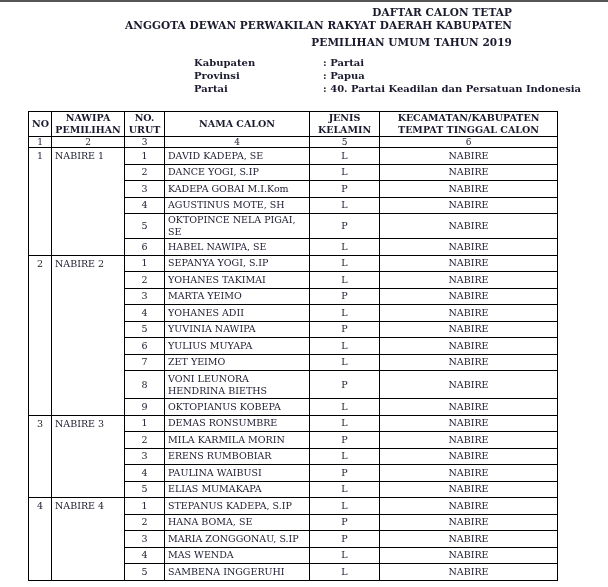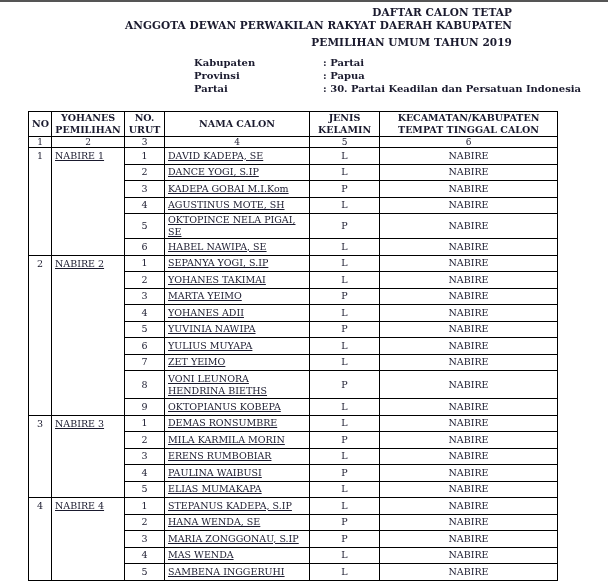--- a/index.html
+++ b/index.html
@@ -13,21 +13,21 @@
   .meta { position: absolute; left: 180px; font-weight: bold; font-size: 10px; }
   .meta .lbl { position: absolute; left: 14px; width: 140px; }
   .meta .val { position: absolute; left: 143px; white-space: nowrap; }
   .m1 { top: 57px; } .m2 { top: 70px; } .m3 { top: 83px; }
   table { position: absolute; left: 28px; top: 111px; border-collapse: collapse; width: 529px; font-size: 9.5px; table-layout: fixed; }
   th, td { border: 1.3px solid #000; padding: 0 3px; line-height: 12px; }
   th { font-weight: bold; text-align: center; height: 24px; font-size: 9.5px; }
   tr.numrow td { text-align: center; height: 10px; line-height: 10px; font-size: 9px; padding: 0; }
   td { height: 15.5px; }
   td.c { text-align: center; }
-  td.l { text-align: left; text-decoration: underline; }
+  td.l { text-align: left; }
   td.grp { vertical-align: top; padding-top: 2px; }
   td.tall { height: 27px; }
 </style>
 </head>
 <body>
 
 <div class="topbar"></div>
 
 <div class="title t1">DAFTAR CALON TETAP</div>
 <div class="title t2">ANGGOTA DEWAN PERWAKILAN RAKYAT DAERAH KABUPATEN</div>
@@ -36,36 +36,36 @@
 <div class="meta m1">
   <span class="lbl">Kabupaten</span>
   <span class="val">: Partai</span>
 </div>
 <div class="meta m2">
   <span class="lbl">Provinsi</span>
   <span class="val">: Papua</span>
 </div>
 <div class="meta m3">
   <span class="lbl">Partai</span>
-  <span class="val">: 30. Partai Keadilan dan Persatuan Indonesia</span>
+  <span class="val">: 40. Partai Keadilan dan Persatuan Indonesia</span>
 </div>
 
 <table>
   <colgroup>
     <col style="width:23px">
       <col style="width:73px">
       <col style="width:40px">
       <col style="width:145px">
       <col style="width:70px">
       <col style="width:178px">
   </colgroup>
   <thead>
     <tr>
       <th>NO</th>
-      <th><span>YOHANES</span><br><span>PEMILIHAN</span></th>
+      <th><span>NAWIPA</span><br><span>PEMILIHAN</span></th>
       <th><span>NO.</span><br><span>URUT</span></th>
       <th>NAMA CALON</th>
       <th><span>JENIS</span><br><span>KELAMIN</span></th>
       <th><span>KECAMATAN/KABUPATEN</span><br><span>TEMPAT TINGGAL CALON</span></th>
     </tr>
     <tr class="numrow">
       <td>1</td>
       <td>2</td>
       <td>3</td>
       <td>4</td>
@@ -203,21 +203,21 @@
       <tr>
         <td class="c grp" rowspan="5">4</td>
         <td class="l grp" rowspan="5">NABIRE 4</td>
         <td class="c">1</td>
         <td class="l">STEPANUS KADEPA, S.IP</td>
         <td class="c">L</td>
         <td class="c">NABIRE</td>
       </tr>
       <tr>
         <td class="c">2</td>
-        <td class="l">HANA WENDA, SE</td>
+        <td class="l">HANA BOMA, SE</td>
         <td class="c">P</td>
         <td class="c">NABIRE</td>
       </tr>
       <tr>
         <td class="c">3</td>
         <td class="l">MARIA ZONGGONAU, S.IP</td>
         <td class="c">P</td>
         <td class="c">NABIRE</td>
       </tr>
       <tr>

